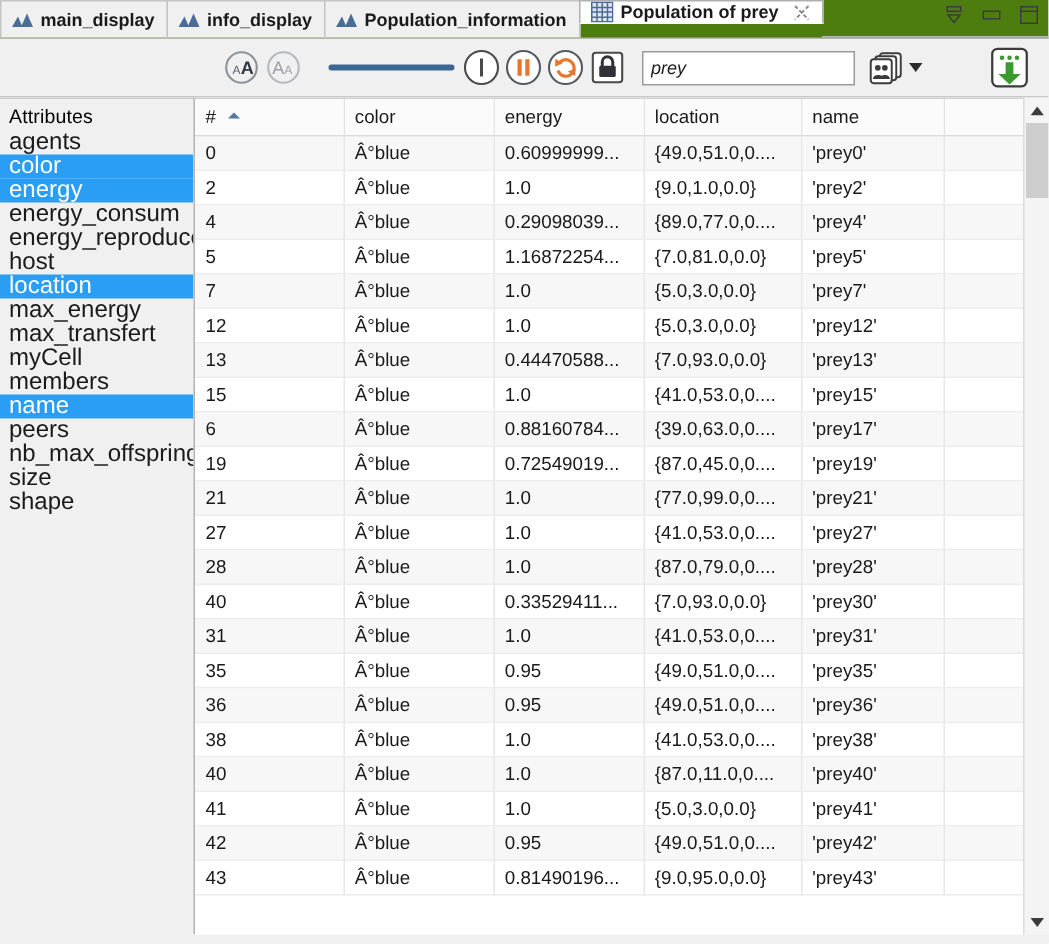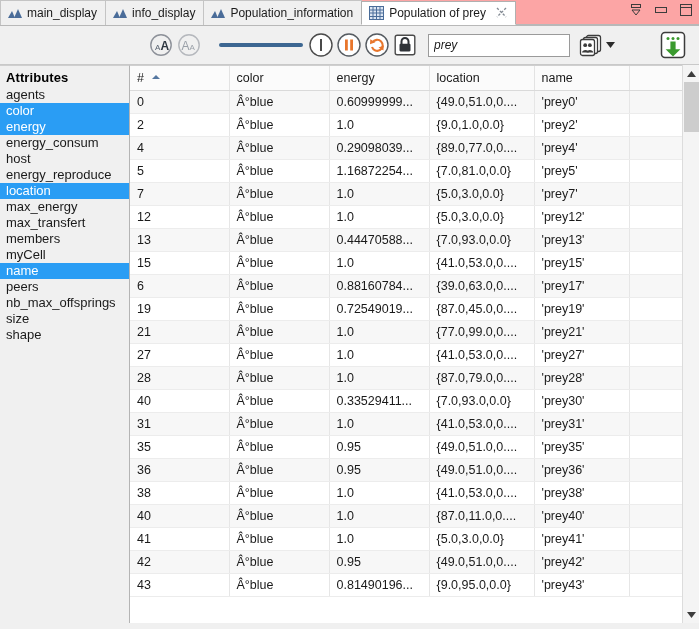--- a/index.html
+++ b/index.html
@@ -12,41 +12,42 @@
   #app {
     width: 699px; height: 629px;
     position: relative;
     background: #f0f0f0;
     display: flex; flex-direction: column;
   }
 
   
   .tabbar {
     height: 26px;
-    background: #fca5a5;
-    display: flex; align-items: center;
+    background: #4d7c0f;
+    display: flex; align-items: flex-start;
     position: relative;
     flex: 0 0 26px;
     border-bottom: 1px solid #b8b8b8;
+    font-weight: bold;
   }
   .tab {
     height: 25px;
     display: flex; align-items: center; gap: 5px;
     padding: 0 8px 0 7px;
     font-size: 12px; color: #1a1a1a;
     background: #f0f0f0;
     border: 1px solid #c4c4c4;
     border-bottom: none;
     margin-right: -1px;
     white-space: nowrap;
     cursor: default;
   }
   .tab.active {
     background: #ffffff;
-    height: 24px;
+    height: 16px;
     border: 1px solid #b0b0b0;
     border-bottom: 1px solid #ffffff;
     position: relative; z-index: 3;
   }
   .tab-rest {
     flex: 1;
     height: 25px;
     border-bottom: 1px solid #b8b8b8;
   }
   .ico { display: inline-block; flex: 0 0 auto; line-height: 0; }
@@ -113,27 +114,27 @@
   .sidebar {
     flex: 0 0 130px;
     width: 130px;
     background: #f0f0f0;
     border-right: 1px solid #b4b4b4;
     border-top: 1px solid #cfcfcf;
     display: flex; flex-direction: column;
     overflow: hidden;
   }
   .sb-title {
-    font-size: 13px; font-weight: bold; color: #000;
+    font-size: 13px; font-weight: normal; color: #000;
     padding: 4px 0 2px 6px;
     letter-spacing: .1px;
   }
   .sb-list { flex: 1 1 auto; overflow: hidden; }
   .sb-item {
-    font-size: 13px; color: #1a1a1a;
+    font-size: 16px; color: #1a1a1a;
     padding: 0 0 0 6px;
     height: 16px; line-height: 16px;
     white-space: nowrap; cursor: default;
   }
   .sb-item.sel { background: #2a9df4; color: #ffffff; }
 
   
   .tablearea {
     flex: 1 1 auto;
     display: flex; flex-direction: column;
@@ -394,27 +395,27 @@
 
   <div class="body">
 
     <div class="sidebar">
       <div class="sb-title">Attributes</div>
       <div class="sb-list" id="sb-list">
           <div class="sb-item"><span>agents</span></div>
           <div class="sb-item sel"><span>color</span></div>
           <div class="sb-item sel"><span>energy</span></div>
           <div class="sb-item"><span>energy_consum</span></div>
+          <div class="sb-item"><span>energy_reproduce</span></div>
           <div class="sb-item"><span>host</span></div>
-          <div class="sb-item"><span>energy_reproduce</span></div>
           <div class="sb-item sel"><span>location</span></div>
           <div class="sb-item"><span>max_energy</span></div>
           <div class="sb-item"><span>max_transfert</span></div>
+          <div class="sb-item"><span>myCell</span></div>
           <div class="sb-item"><span>members</span></div>
-          <div class="sb-item"><span>myCell</span></div>
           <div class="sb-item sel"><span>name</span></div>
           <div class="sb-item"><span>peers</span></div>
           <div class="sb-item"><span>nb_max_offsprings</span></div>
           <div class="sb-item"><span>size</span></div>
           <div class="sb-item"><span>shape</span></div>
         </div>
     </div>
 
     <div class="tablearea">
       <div class="scrollpane">

